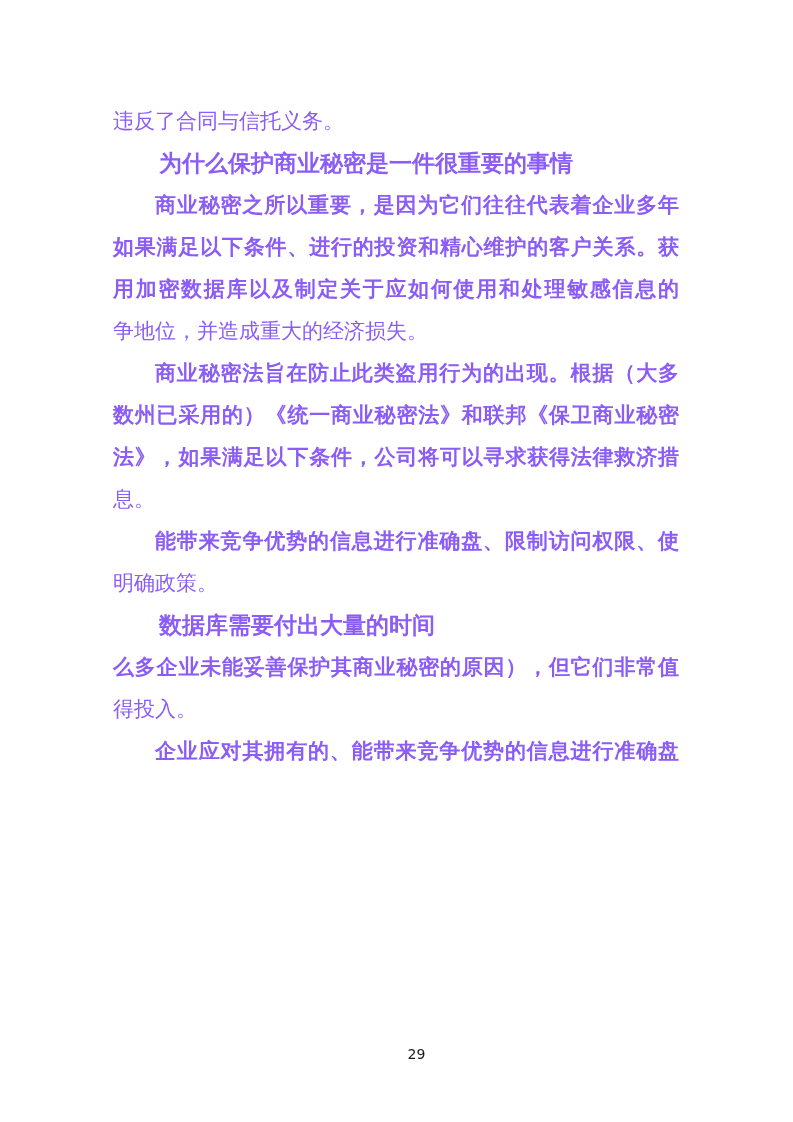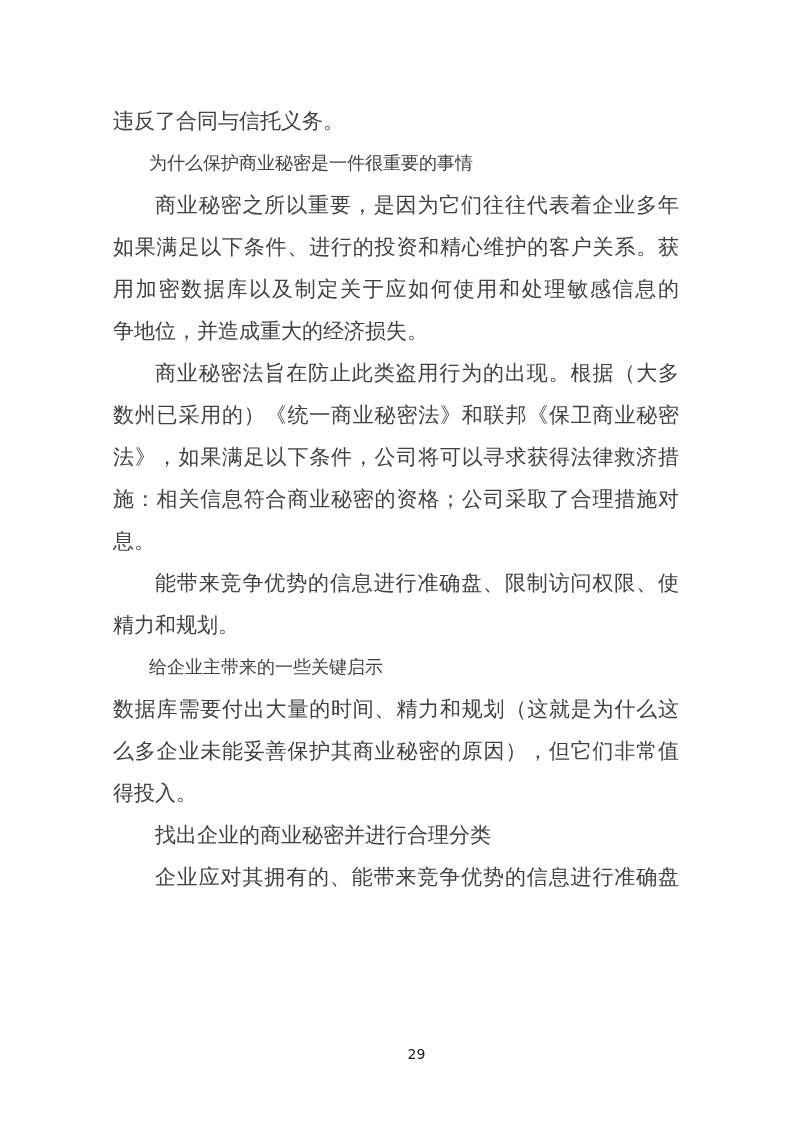--- a/index.html
+++ b/index.html
@@ -15,36 +15,37 @@
   .textcol {
     position: absolute;
     left: 113px; top: 100px;
     width: 566px;
   }
   .line {
     height: 42px;
     line-height: 42px;
     font-size: 21px;
     letter-spacing: 0;
-    color: #404040;
+    color: #8b5cf6;
     white-space: normal;
   }
   
   .j {
     text-align: justify;
     text-align-last: justify;
     text-justify: inter-character;
+    font-weight: bold;
   }
   
   .ind { padding-left: 2em; }
   
   .h {
     font-family: "DejaVu Sans", "Liberation Sans", sans-serif;
-    font-weight: 400;
-    font-size: 18px;
+    font-weight: 700;
+    font-size: 23px;
   }
   .footer {
     position: absolute;
     left: 0; right: 0;
     top: 1046px;
     text-align: center;
     transform: translateX(20px);
     font-family: "DejaVu Sans", "Liberation Sans", sans-serif;
     font-size: 14px;
     color: #1a1a1a;
@@ -61,32 +62,29 @@
     <div class="line h ind">为什么保护商业秘密是一件很重要的事情</div>
 
     <div class="line ind j">商业秘密之所以重要，是因为它们往往代表着企业多年</div>
     <div class="line j">如果满足以下条件、进行的投资和精心维护的客户关系。获</div>
     <div class="line j">用加密数据库以及制定关于应如何使用和处理敏感信息的</div>
     <div class="line">争地位，并造成重大的经济损失。</div>
 
     <div class="line ind j">商业秘密法旨在防止此类盗用行为的出现。根据（大多</div>
     <div class="line j">数州已采用的）《统一商业秘密法》和联邦《保卫商业秘密</div>
     <div class="line j">法》，如果满足以下条件，公司将可以寻求获得法律救济措</div>
-    <div class="line j">施：相关信息符合商业秘密的资格；公司采取了合理措施对</div>
     <div class="line">息。</div>
 
     <div class="line ind j">能带来竞争优势的信息进行准确盘、限制访问权限、使</div>
-    <div class="line">精力和规划。</div>
+    <div class="line">明确政策。</div>
 
-    <div class="line h ind">给企业主带来的一些关键启示</div>
+    <div class="line h ind">数据库需要付出大量的时间</div>
 
-    <div class="line j">数据库需要付出大量的时间、精力和规划（这就是为什么这</div>
     <div class="line j">么多企业未能妥善保护其商业秘密的原因），但它们非常值</div>
     <div class="line">得投入。</div>
 
-    <div class="line ind">找出企业的商业秘密并进行合理分类</div>
 
     <div class="line ind j">企业应对其拥有的、能带来竞争优势的信息进行准确盘</div>
 
   </div>
 
   <div class="footer">29</div>
 </div>
 
 </body></html>

